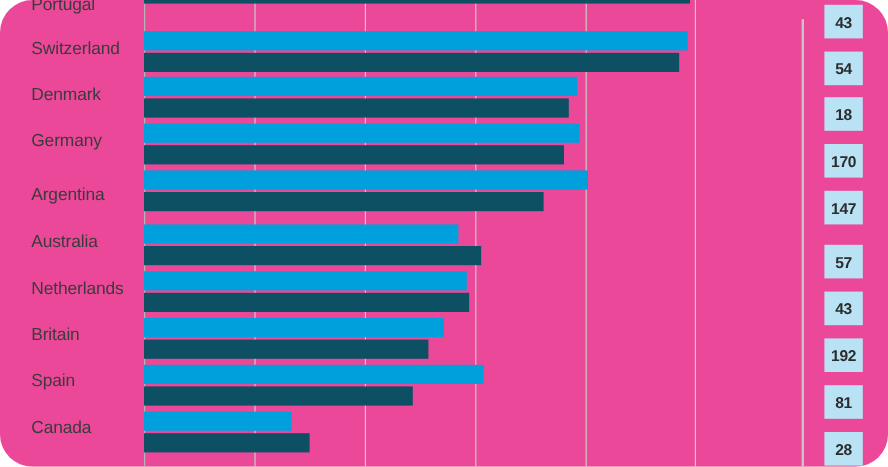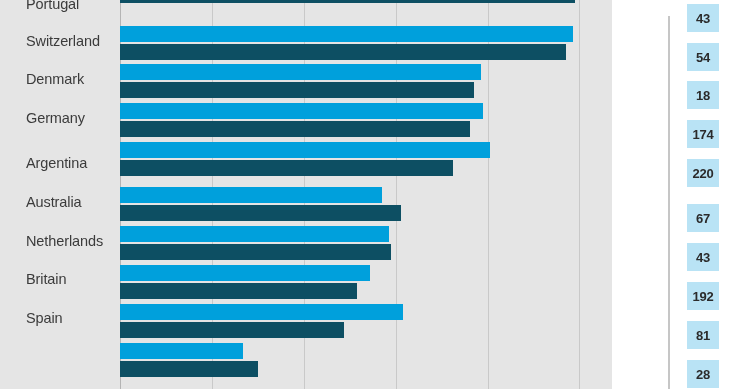--- a/index.html
+++ b/index.html
@@ -8,23 +8,24 @@
     background: #ffffff;
   }
   body {
     width: 740px;
     height: 389px;
     overflow: hidden;
     font-family: "Liberation Sans", sans-serif;
   }
   #chart-root {
     position: relative;
-    width: 612px;
+    width: 740px;
     height: 389px;
-    background: #e5e5e5;
+    background: #ec4899;
+    border-radius: 27px;
   }
 
   
   .label-col {
     position: absolute;
     left: 0;
     top: 0;
     width: 116px;
     height: 389px;
   }
@@ -115,20 +116,21 @@
   <div class="label-col">
     <div class="cat-label" style="top:-3px">Portugal</div>
     <div class="cat-label" style="top:72px">Denmark</div>
     <div class="cat-label" style="top:34px">Switzerland</div>
     <div class="cat-label" style="top:156px">Argentina</div>
     <div class="cat-label" style="top:111px">Germany</div>
     <div class="cat-label" style="top:234px">Netherlands</div>
     <div class="cat-label" style="top:195px">Australia</div>
     <div class="cat-label" style="top:311px">Spain</div>
     <div class="cat-label" style="top:272px">Britain</div>
+    <div class="cat-label" style="top:350px">Canada</div>
   </div>
 
   <div class="plot">
     <div class="axis-line"></div>
     <div class="gridline" style="left:92px"></div>
     <div class="gridline" style="left:184px"></div>
     <div class="gridline" style="left:276px"></div>
     <div class="gridline" style="left:368px"></div>
     <div class="gridline" style="left:459px"></div>
 
@@ -160,22 +162,22 @@
 
     <div class="bar light" style="top:343px; width:123px"></div>
     <div class="bar dark" style="top:361px; width:138px"></div>
   </div>
 
   <div class="value-col">
     <div class="value-sep"></div>
     <div class="value-box" style="top:-12px">43</div>
     <div class="value-box" style="top:27px">54</div>
     <div class="value-box" style="top:65px">18</div>
-    <div class="value-box" style="top:104px">174</div>
-    <div class="value-box" style="top:143px">220</div>
-    <div class="value-box" style="top:188px">67</div>
+    <div class="value-box" style="top:104px">170</div>
+    <div class="value-box" style="top:143px">147</div>
+    <div class="value-box" style="top:188px">57</div>
     <div class="value-box" style="top:227px">43</div>
     <div class="value-box" style="top:266px">192</div>
     <div class="value-box" style="top:305px">81</div>
     <div class="value-box" style="top:344px">28</div>
   </div>
 
 </div>
 
 </body></html>

